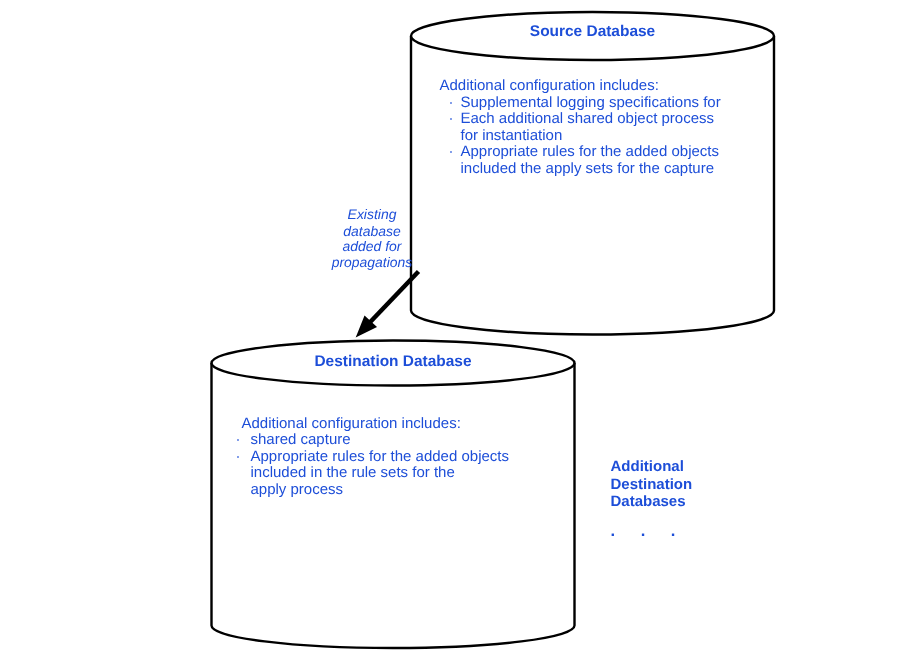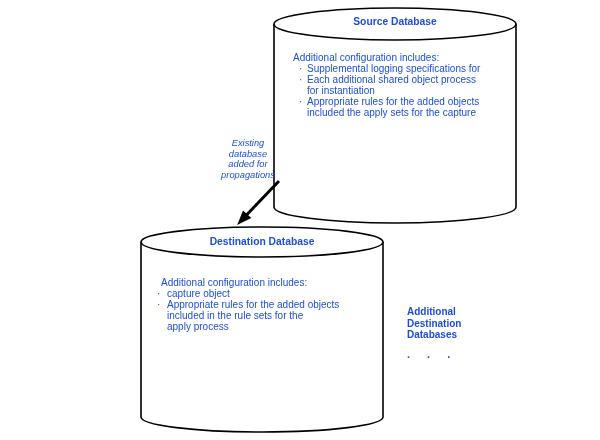--- a/index.html
+++ b/index.html
@@ -101,21 +101,21 @@
     <div class="line">propagations</div>
   </div>
 
   <div class="abs title" style="left:152px; top:236px; width:220px;">Destination Database</div>
 
   <div class="abs body-text dst-body" style="left:157px; top:277px;">
     <div class="line intro">Additional configuration includes:</div>
     <div class="bullet-row">
       <span class="dot">·</span>
       <span>
-        <div class="line">capture object</div>
+        <div class="line">shared capture</div>
       </span>
     </div>
     <div class="bullet-row">
       <span class="dot">·</span>
       <span>
         <div class="line">Appropriate rules for the added objects</div>
         <div class="line">included in the rule sets for the</div>
         <div class="line">apply process</div>
       </span>
     </div>

